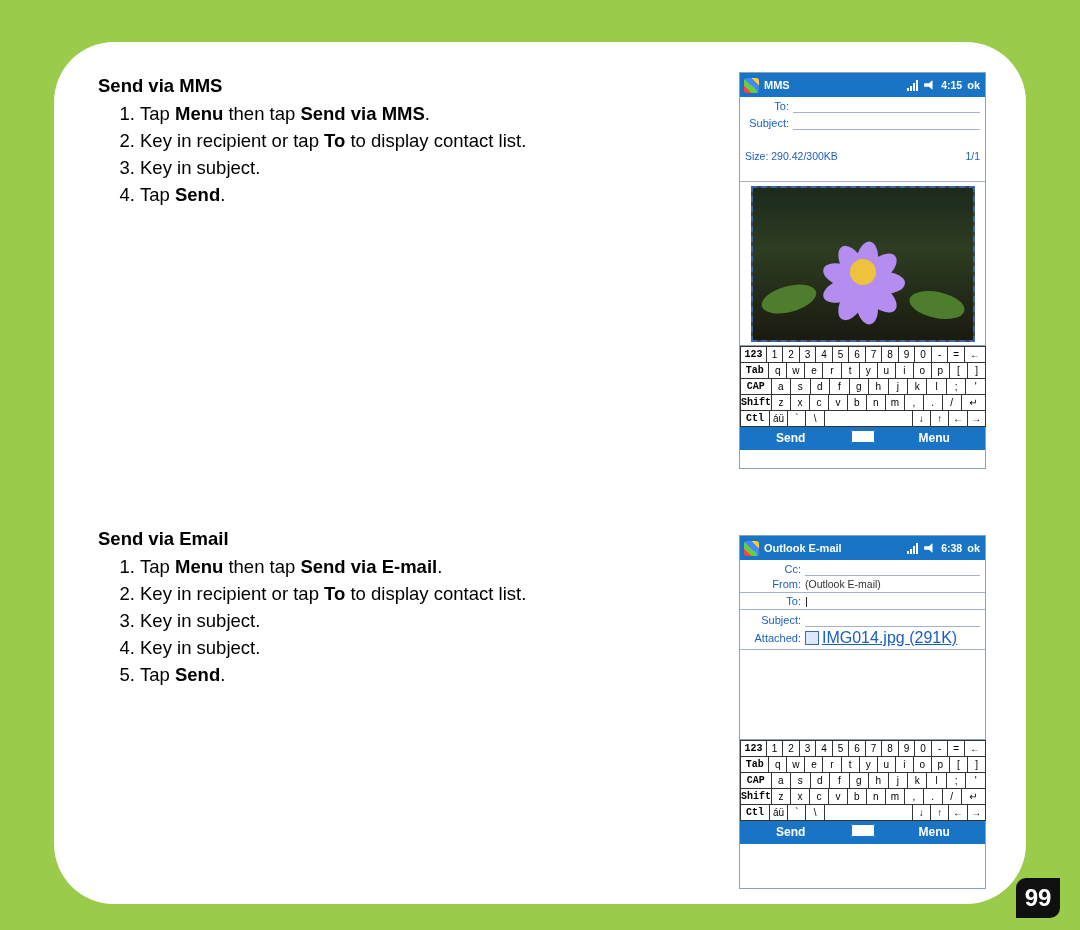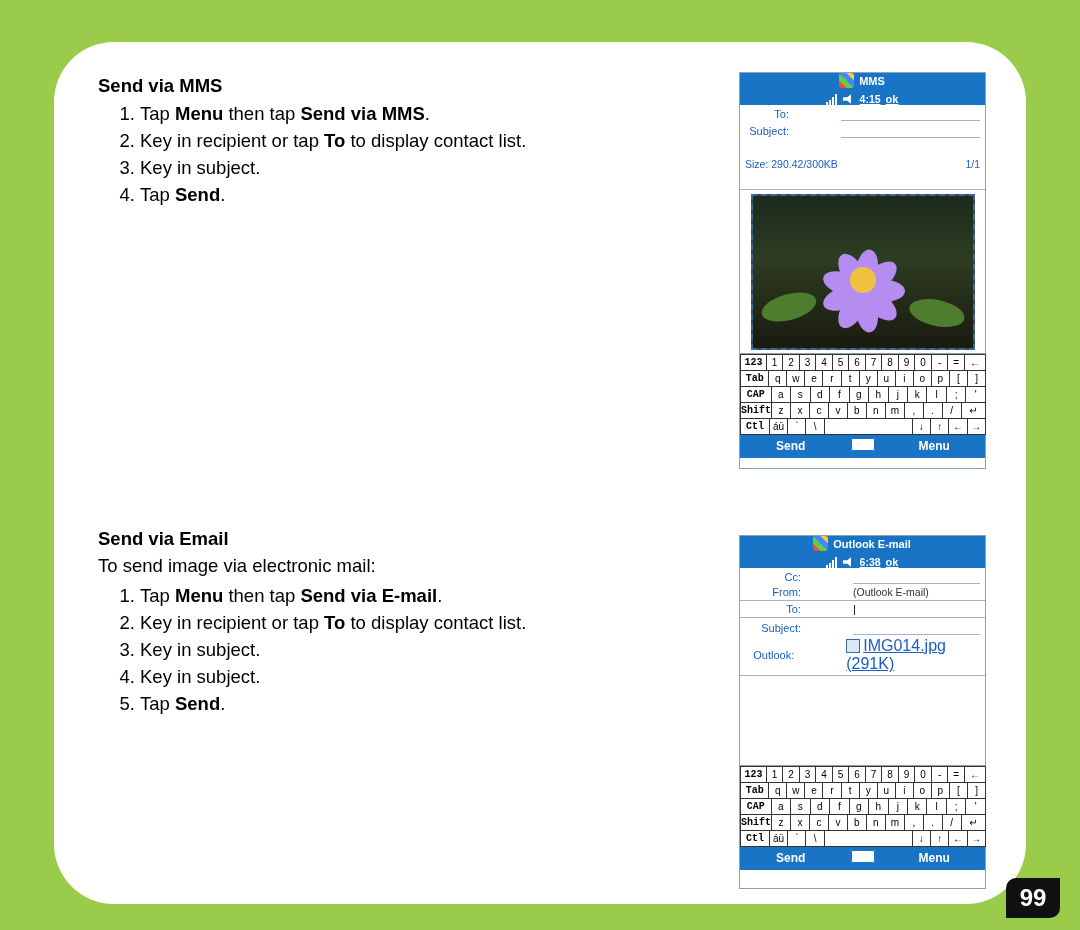--- a/index.html
+++ b/index.html
@@ -46,55 +46,53 @@
   }
   .shot {
     width: 245px;
     background: #fff;
     border: 1px solid #8aa3bd;
     position: relative;
   }
   .shot-a { height: 395px; }
   .shot-b { height: 352px; margin-top:10px;}
   .titlebar {
-    height: 32px;
+    height: 24px;
     background: #1a74c5;
     display: flex;
     align-items: center;
     color: #fff;
     font-size: 11px;
     font-weight: bold;
     padding: 0 5px 0 4px;
     justify-content: space-between;
-    flex-direction: column;
   }
   .titlebar .ttl-left { display:flex; align-items:center; gap:5px;}
   .win-flag {
     width: 15px; height: 15px;
     background:
       linear-gradient(45deg,#f44 0 25%, #6c4 25% 50%, #48f 50% 75%, #fc3 75% 100%);
     border-radius: 3px;
     position:relative;
   }
-  .titlebar .ttl-right { display:flex; align-items:center; gap:5px; font-size:10.5px;text-decoration:underline;}
+  .titlebar .ttl-right { display:flex; align-items:center; gap:5px; font-size:10.5px;}
   .sig { display:inline-block; width:12px;height:12px; position:relative;}
   .sig span{position:absolute;bottom:0;width:2px;background:#fff;}
   .sig span:nth-child(1){left:0;height:3px;}
   .sig span:nth-child(2){left:3px;height:5px;}
   .sig span:nth-child(3){left:6px;height:8px;}
   .sig span:nth-child(4){left:9px;height:11px;}
   .spk { display:inline-block; width:12px;height:12px; background:
      conic-gradient(#fff 0 0); clip-path: polygon(0 35%, 40% 35%, 70% 10%, 70% 90%, 40% 65%, 0 65%);}
   .ok-btn { font-weight:bold; font-size:11px;}
 
   .field-row {
     display:flex; align-items:center;
     font-size:11px;
     padding:1px 5px;
-    gap:48px;
   }
   .field-lbl { color:#1a5fc0; width:44px; text-align:right; padding-right:4px;}
   .field-val { flex:1; height:14px; border-bottom:1px dotted #5a8; }
   .field-val.plain { border-bottom:1px solid #a2b2cc; }
   .sep { height:1px; background:#a2b2cc; margin:1px 0; }
   .sizebar { display:flex; justify-content:space-between; font-size:10.5px; color:#1a5fc0; padding:19px 5px; border-bottom:1px solid #a2b2cc;}
   .photo {
     margin:4px auto 3px auto;
     width:220px; height:152px;
     border:2px dashed #3a66aa;
@@ -159,21 +157,21 @@
   .attach-ic{display:inline-block;width:12px;height:12px;border:1px solid #3a68b0;background:#dce8fb;margin-right:3px;vertical-align:-2px;}
   .attach-link { color:#1a5fc0; text-decoration:underline; font-size:16px;}
   .compose-area { height:88px;}
 
   .row2 { margin-top: 56px;}
 
   .page-num {
     position:absolute;
     right: 20px; bottom: 12px;
     background:#0f100f;
-    width:54px; height:40px;
+    width:44px; height:40px;
     border-radius:10px 0 10px 0;
     color:#fff; font-weight:bold; font-size:24px;
     display:flex; align-items:center; justify-content:center;
   }
 </style>
 </head>
 <body>
 
 <div class="page-card">
 
@@ -315,21 +313,20 @@
           <div class="sb-m"><span class="kbd-icon"></span></div>
           <div class="sb-r">Menu</div>
         </div>
       </div>
     </div>
   </div>
 
   <div class="row row2">
     <div class="text-col">
       <div class="h">Send via Email</div>
-      <div class="intro">To send image via electronic mail:</div>
       <ol>
         <li><span>Tap </span><span class="b">Menu</span><span> then tap </span><span class="b">Send via E-mail</span><span>.</span></li>
         <li><span>Key in recipient or tap </span><span class="b">To</span><span> to display contact list.</span></li>
         <li>Key in subject.</li>
         <li>Key in subject.</li>
         <li><span>Tap </span><span class="b">Send</span><span>.</span></li>
       </ol>
     </div>
 
     <div class="shot-col">
@@ -364,21 +361,21 @@
         <div class="field-row">
           <span class="field-lbl">To:</span>
           <span style="font-size:11px;color:#000">|</span>
         </div>
         <div class="sep"></div>
         <div class="field-row">
           <span class="field-lbl" style="color:#1a5fc0">Subject:</span>
           <span class="field-val plain"></span>
         </div>
         <div class="field-row">
-          <span class="field-lbl" style="color:#1a5fc0">Outlook:</span>
+          <span class="field-lbl" style="color:#1a5fc0">Attached:</span>
           <span><span class="attach-ic"></span><span class="attach-link">IMG014.jpg (291K)</span></span>
         </div>
         <div class="sep"></div>
         <div class="compose-area"></div>
 
         <div class="keyboard">
           <div class="kb-row">
             <div class="key mod">123</div>
             <div class="key">1</div>
               <div class="key">2</div>

